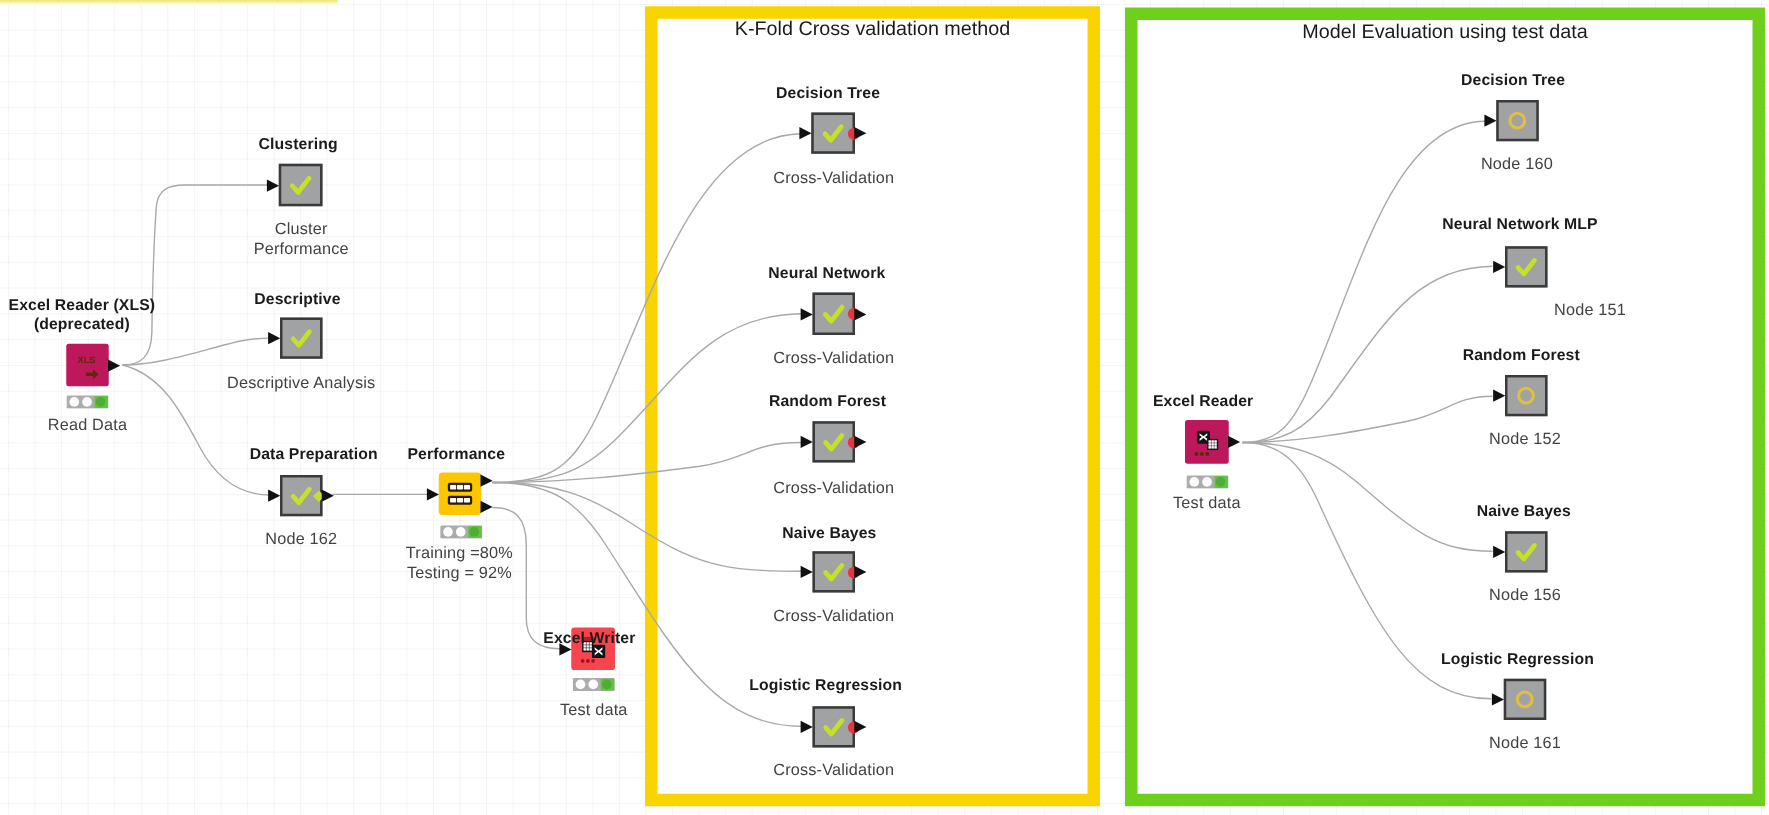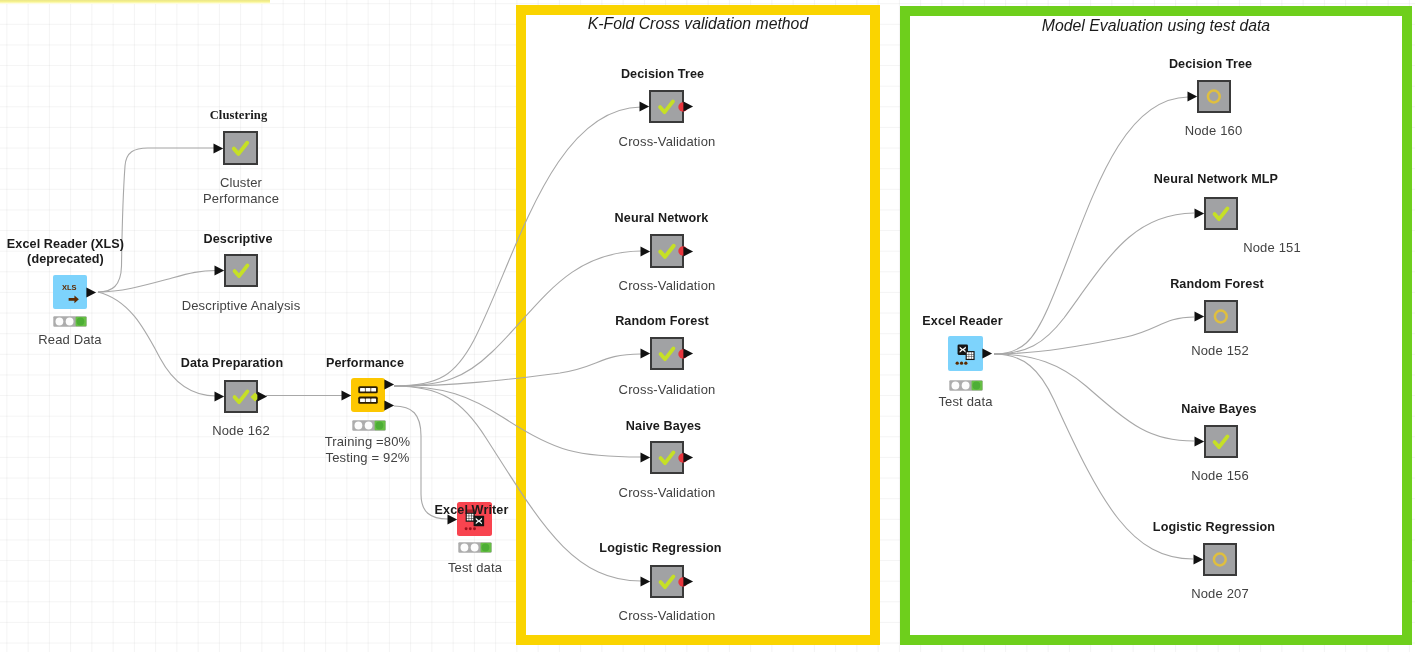--- a/index.html
+++ b/index.html
@@ -17,25 +17,25 @@
       linear-gradient(to right, rgba(0,0,0,0.045) 1px, transparent 1px),
       linear-gradient(to bottom, rgba(0,0,0,0.045) 1px, transparent 1px);
     background-size:21.25px 20.64px;
     background-position:6.4px 3.2px;
   }
   .topstrip{position:absolute;left:0;top:0;width:270px;height:4px;
             background:linear-gradient(to bottom,#e9e488 0%,#f6f28e 40%,#fdfcc8 78%,#ffffff 100%);}
   .metanode{position:absolute;box-sizing:border-box;background:#ffffff;}
   .metanode .title{
     position:absolute;left:0;right:0;text-align:center;
-    color:#1a1a1a;font-size:15.8px;font-style:italic;
+    color:#1a1a1a;font-size:15.8px;
   }
   .nbox{position:absolute;box-sizing:border-box;}
   .nbox.grey{background:#a1a2a4;border:2px solid #3a3a3a;}
-  .nbox.orange{background:#7dd3fc;border-radius:2px;}
+  .nbox.orange{background:#be185d;border-radius:2px;}
   .nbox.red{background:#f8444f;border-radius:2.5px;}
   .nbox.yellow{background:#fdc700;border-radius:3px;}
   .nbox svg{display:block;width:100%;height:100%;}
   .nlabel{position:absolute;text-align:center;font-weight:bold;color:#1b1b1b;
           font-size:12.6px;line-height:15.2px;white-space:pre;letter-spacing:0.1px;}
   .nsub{position:absolute;text-align:center;color:#424242;font-size:13px;
         line-height:15.5px;white-space:pre;letter-spacing:0.15px;}
   .status{position:absolute;width:34px;height:11px;}
   .status svg{display:block;width:34px;height:11px;}
   svg.wires{position:absolute;left:0;top:0;width:1415px;height:652px;overflow:visible;}
@@ -106,21 +106,21 @@
           <svg viewBox="0 0 30 30">
             <path d="M8.3 15.6 L13.0 20.9 L21.7 9.7" stroke="#c6e025" stroke-width="3.9" fill="none" stroke-linecap="round" stroke-linejoin="round"></path>
           </svg>
         </span>
       </div>
       <div class="port" style="left: 213px; top: 142.5px; width: 11px; height: 11px;">
         <svg viewBox="0 0 11 11" width="11" height="11">
           <path d="M0.5 0.6 L10.2 5.5 L0.5 10.4 Z" fill="#111"></path>
         </svg>
       </div>
-      <div class="nlabel" style="left: 88.5px; top: 108px; width: 300px; font-family: Liberation Serif, serif;">Clustering</div>
+      <div class="nlabel" style="left: 88.5px; top: 108px; width: 300px;">Clustering</div>
       <div class="nsub" style="left: 91px; top: 175px; width: 300px;">Cluster
 Performance</div>
       <div class="nbox grey" style="left: 224px; top: 254px; width: 34px; height: 33px;">
         <span style="display: block; width: 100%; height: 100%;">
           <svg viewBox="0 0 30 30">
             <path d="M8.3 15.6 L13.0 20.9 L21.7 9.7" stroke="#c6e025" stroke-width="3.9" fill="none" stroke-linecap="round" stroke-linejoin="round"></path>
           </svg>
         </span>
       </div>
       <div class="port" style="left: 214px; top: 265px; width: 11px; height: 11px;">
@@ -145,21 +145,21 @@
       <div class="port" style="left: 250px; top: 391.5px; width: 10px; height: 10px;">
         <svg viewBox="0 0 10 10" width="10" height="10">
           <path d="M5 0.4 L9.6 5 L5 9.6 L0.4 5 Z" fill="#c6e025"></path>
         </svg>
       </div>
       <div class="port" style="left: 257px; top: 391px; width: 11px; height: 11px;">
         <svg viewBox="0 0 11 11" width="11" height="11">
           <path d="M0.4 0.6 L10.1 5.5 L0.4 10.4 Z" fill="#111"></path>
         </svg>
       </div>
-      <div class="nlabel" style="left: 82px; top: 355.5px; width: 300px;">Data Preparation</div>
+      <div class="nlabel" style="left: 101px; top: 355.5px; width: 300px;">Data Preparation</div>
       <div class="nsub" style="left: 91px; top: 423px; width: 300px;">Node 162</div>
       <div class="nbox yellow" style="left: 351px; top: 378px; width: 34px; height: 34px;">
         <span style="display: block; width: 100%; height: 100%;">
           <svg viewBox="0 0 30 30">
         <rect x="6.4" y="7.2" width="17.2" height="6.3" rx="1.4" fill="#2a1d05"></rect>
         <rect x="8.0" y="8.8" width="4.3" height="3.2" rx="0.5" fill="#ffffff"></rect>
         <rect x="12.9" y="8.8" width="4.3" height="3.2" rx="0.5" fill="#ffffff"></rect>
         <rect x="17.8" y="8.8" width="4.3" height="3.2" rx="0.5" fill="#ffffff"></rect>
         <rect x="6.4" y="16.4" width="17.2" height="6.3" rx="1.4" fill="#2a1d05"></rect>
         <rect x="8.0" y="18.0" width="4.3" height="3.2" rx="0.5" fill="#ffffff"></rect>
@@ -460,15 +460,15 @@
             <circle cx="14.8" cy="15" r="6.1" stroke="#dfbf3f" stroke-width="2.6" fill="none"></circle>
           </svg>
         </span>
       </div>
       <div class="port" style="left: 1193px; top: 554px; width: 11px; height: 11px;">
         <svg viewBox="0 0 11 11" width="11" height="11">
           <path d="M0.5 0.6 L10.2 5.5 L0.5 10.4 Z" fill="#111"></path>
         </svg>
       </div>
       <div class="nlabel" style="left: 1064px; top: 519.5px; width: 300px;">Logistic Regression</div>
-      <div class="nsub" style="left: 1070px; top: 586px; width: 300px;">Node 207</div>
+      <div class="nsub" style="left: 1070px; top: 586px; width: 300px;">Node 161</div>
     </div>
 </div>
 
 </body></html>

